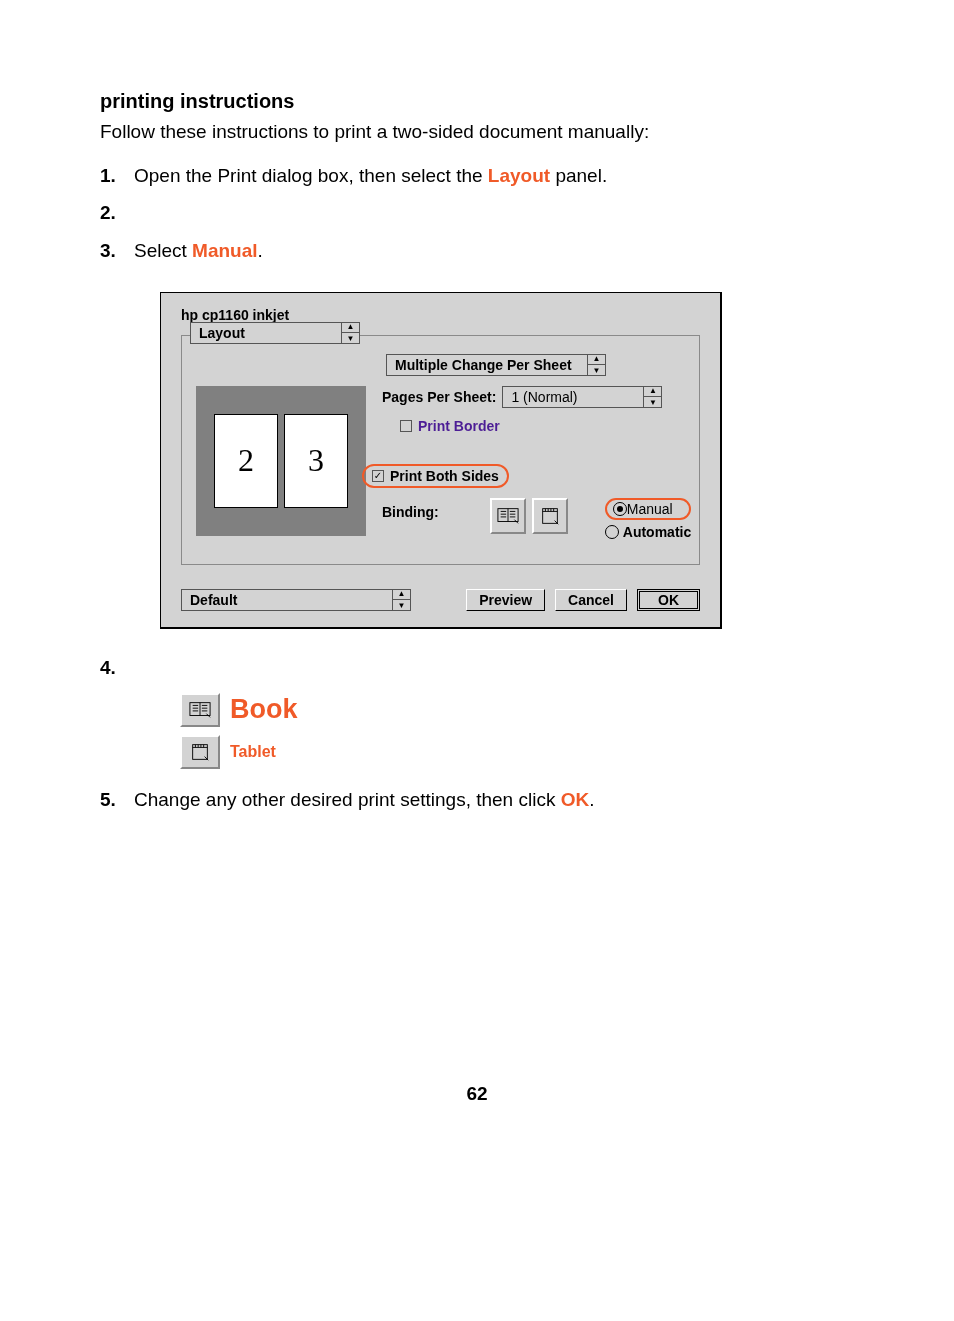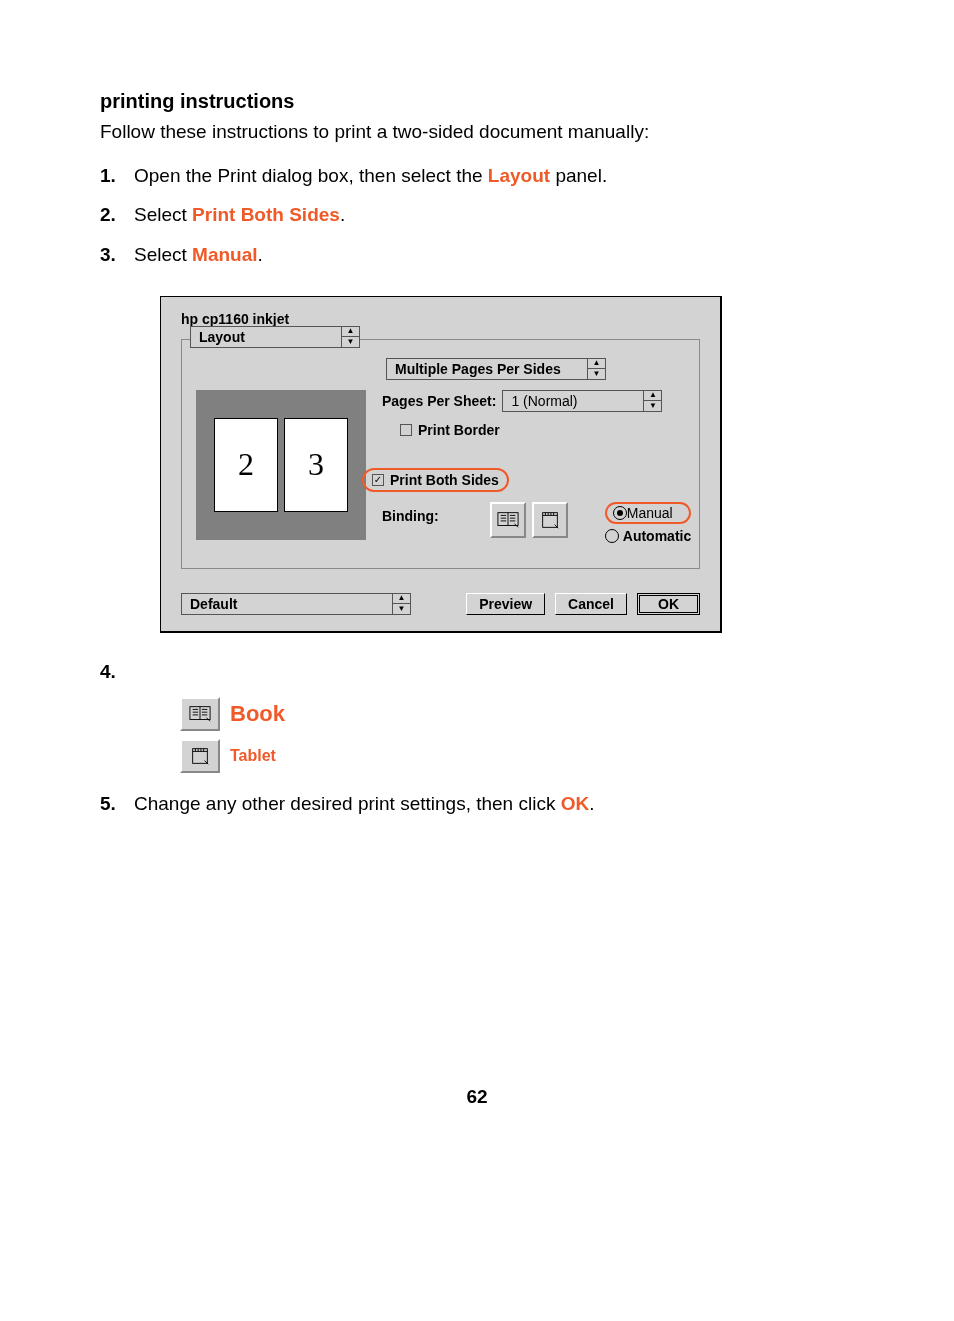--- a/index.html
+++ b/index.html
@@ -121,21 +121,21 @@
     align-items: center;
     justify-content: center;
     font-family: "Times New Roman", serif;
     font-size: 32px;
   }
   .right-col {
     margin-left: 186px;
   }
   .row { display:flex; align-items:center; margin-bottom:10px; }
   .lbl-bold { font-weight: bold; margin-right: 6px; }
-  .disabled { color: #000000; }
+  .disabled { color: #4c1d95; }
   .cbx {
     width: 12px; height: 12px; border:1px solid #555; display:inline-flex; align-items:center; justify-content:center; font-size:10px; margin-right:6px; box-sizing:border-box;
   }
   .cbx.checked::after { content:"✓"; font-size:10px; line-height:1; }
   .pill {
     display:inline-flex; align-items:center; border:2px solid #f05a28; border-radius:14px; padding:2px 8px;
   }
   .pill.inline { padding:1px 6px; }
   .icon-btn {
     width: 32px; height: 32px; border:2px solid #888; border-top-color:#fff; border-left-color:#fff; background:#d3d3d3; display:inline-flex; align-items:center; justify-content:center;
@@ -166,23 +166,20 @@
 
 <ol class="steps">
   <li>
     <span class="step-num">1.</span>
     <span class="txt">
       <span>Open the Print dialog box, then select the </span><span class="orange">Layout</span><span> panel.</span>
     </span>
   </li>
   <li>
     <span class="step-num">2.</span>
-    <span class="txt">
-      <span>Select </span><span class="orange">Print Both Sides</span><span>.</span>
-    </span>
   </li>
   <li>
     <span class="step-num">3.</span>
     <span class="txt">
       <span>Select </span><span class="orange">Manual</span><span>.</span>
     </span>
   </li>
 </ol>
 
 <div class="dialog-wrap">
@@ -197,21 +194,21 @@
           <span class="spinner">
               <span class="tri">▲</span>
               <span class="divider"></span>
               <span class="tri">▼</span>
             </span>
         </div>
       </div>
 
       <div style="display:flex; justify-content:flex-start; margin-left:190px; margin-bottom:10px;">
         <div class="select" style="width:220px;">
-          <span class="label">Multiple Pages Per Sides</span>
+          <span class="label">Multiple Change Per Sheet</span>
           <span style="flex:1"></span>
           <span class="spinner">
               <span class="tri">▲</span>
               <span class="divider"></span>
               <span class="tri">▼</span>
             </span>
         </div>
       </div>
 
       <div class="preview-pane">
@@ -320,21 +317,21 @@
         <line x1="12" y1="2" x2="12" y2="16" stroke="#000"></line>
         <line x1="4" y1="5" x2="10" y2="5" stroke="#000"></line>
           <line x1="4" y1="8" x2="10" y2="8" stroke="#000"></line>
           <line x1="4" y1="11" x2="10" y2="11" stroke="#000"></line>
         <line x1="14" y1="5" x2="20" y2="5" stroke="#000"></line>
           <line x1="14" y1="8" x2="20" y2="8" stroke="#000"></line>
           <line x1="14" y1="11" x2="20" y2="11" stroke="#000"></line>
         <path d="M19 14 L23 18" stroke="#000" fill="none"></path>
       </svg>
     </span>
-    <span class="orange" style="font-size:22px;">Book</span>
+    <span class="orange" style="font-size:27px;">Book</span>
   </div>
   <div class="binding-item">
     <span class="icon-btn" style="width:36px;height:30px;">
       <svg viewBox="0 0 24 20">
         <rect x="4" y="2" width="16" height="16" fill="none" stroke="#000" stroke-width="1"></rect>
         <line x1="4" y1="5" x2="20" y2="5" stroke="#000"></line>
         <line x1="7" y1="2" x2="7" y2="5" stroke="#000"></line>
           <line x1="10" y1="2" x2="10" y2="5" stroke="#000"></line>
           <line x1="13" y1="2" x2="13" y2="5" stroke="#000"></line>
           <line x1="16" y1="2" x2="16" y2="5" stroke="#000"></line>

